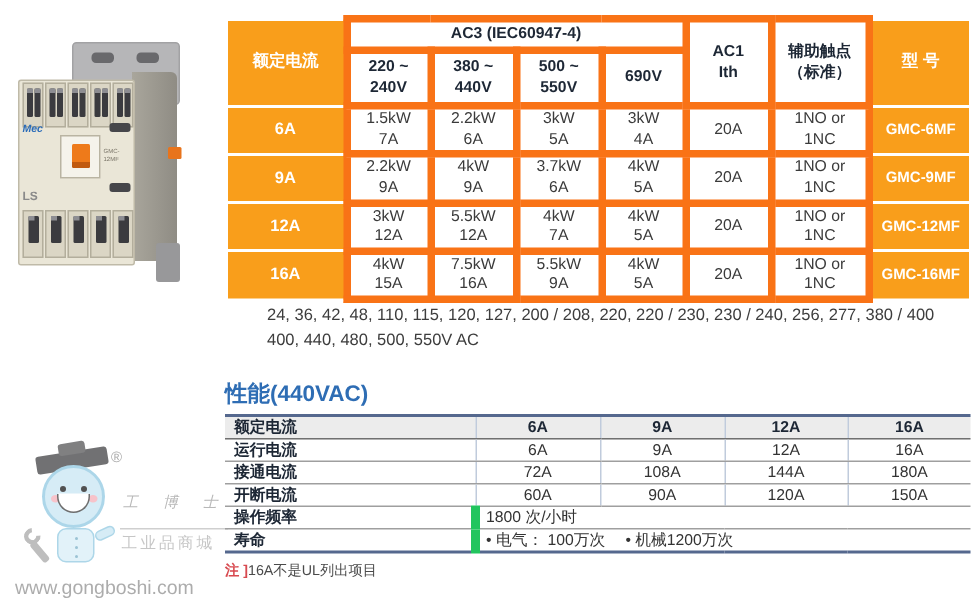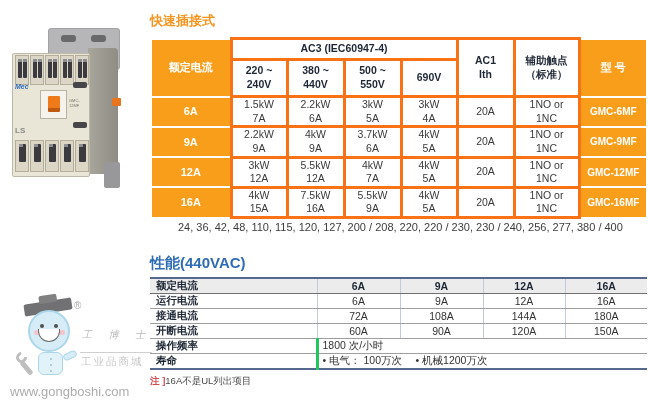--- a/index.html
+++ b/index.html
@@ -53,37 +53,37 @@
   .brand-zh { position:absolute; left:74px; top:34px; font-family:Liberation Serif, serif; font-style:italic; font-size:10px; color:#acacac; letter-spacing:7px; white-space:nowrap; }
   .brand-line { position:absolute; left:72px; top:58px; width:72px; border-top:1px solid #c7c7c7; }
   .brand-sub { position:absolute; left:73px; top:61px; font-size:10.5px; color:#bdbdbd; letter-spacing:2px; white-space:nowrap; }
   .brand-url { position:absolute; left:2px; top:90px; font-size:13px; color:#9e9e9e; white-space:nowrap; }
 
   
   .content { position:absolute; left:150px; top:10px; width:497px; }
   .plug-title { font-size:13px; font-weight:bold; color:#F7941D; margin:2px 0 7px 0; }
 
   table.t1 { border-collapse:collapse; width:496px; table-layout:fixed; }
-  .t1 td { border:3px solid #f97316; text-align:center; font-size:10.5px; color:#3a3a3a; padding:0; line-height:1.3; vertical-align:middle; }
+  .t1 td { border:5px solid #f97316; text-align:center; font-size:10.5px; color:#3a3a3a; padding:0; line-height:1.3; vertical-align:middle; }
   .t1 tr.hdr1 { height:21px; } .t1 tr.hdr2 { height:37px; } .t1 tr.data { height:29px; }
   .t1 .hb { font-weight:bold; color:#1d2735; }
   .t1 .oc { background:#F99E1B; border:2px solid #fff; color:#fff; font-weight:bold; font-size:11px; }
   .t1 .model-cell { font-size:10px; }
 
   .coil-title { font-size:11.5px; font-weight:bold; color:#00737A; margin:8px 0 3px 0; }
   .coil-line { font-size:11px; color:#3d3d3d; line-height:1.5;margin-left:28px; }
 
   .perf-title { font-size:15px; font-weight:bold; color:#2E6DB4; margin:18px 0 4px 0; }
 
   table.t2 { border-collapse:collapse; width:497px; table-layout:fixed; border-top:2px solid #55688e; border-bottom:2px solid #55688e; }
   .t2 td { font-size:10.5px; height:15px; padding:0 5px; border-bottom:1px solid #9f9f9f; color:#333; vertical-align:middle; }
   .t2 thead td { background:#ececec; font-weight:bold; color:#1d2735; border-bottom:1px solid #707070; }
   .t2 td.lbl { text-align:left; font-weight:bold; color:#1d2735; padding-left:6px; }
   .t2 td.val { text-align:center; border-left:1px solid #c0cbdc; }
-  .t2 td.spanv { text-align:left; border-left:3px solid #22c55e; padding-left:4px; }
+  .t2 td.spanv { text-align:left; border-left:6px solid #22c55e; padding-left:4px; }
   .t2 tr.last td { border-bottom:none; }
 
   .note { margin-top:5px; font-size:9.5px; color:#4a4a4a; }
   .note .mark { color:#D84A50; font-weight:bold; }
 </style>
 </head>
 <body>
 
 <div class="page">
 
@@ -165,21 +165,20 @@
     <div class="wrench-handle"></div>
     <span class="reg-mark">®</span>
     <span class="brand-zh">工 博 士</span>
     <div class="brand-line"></div>
     <span class="brand-sub">工业品商城</span>
     <span class="brand-url">www.gongboshi.com</span>
   </div>
 
   <div class="content">
 
-    <h2 class="plug-title">快速插接式</h2>
 
     <table class="t1">
       <colgroup>
         <col style="width:80px">
           <col style="width:56px">
           <col style="width:57px">
           <col style="width:57px">
         <col style="width:56px">
           <col style="width:57px">
           <col style="width:65px">
@@ -312,20 +311,21 @@
           <td>
               <div>1NO or</div>
               <div>1NC</div>
             </td>
           <td class="oc model-cell">GMC-16MF</td>
         </tr>
       </tbody>
     </table>
 
     <div class="coil-line">24, 36, 42, 48, 110, 115, 120, 127, 200 / 208, 220, 220 / 230, 230 / 240, 256, 277, 380 / 400</div>
+    <div class="coil-line">400, 440, 480, 500, 550V AC</div>
 
     <h3 class="perf-title">性能(440VAC)</h3>
 
     <table class="t2">
       <colgroup>
         <col style="width:167px">
           <col style="width:83px">
           <col style="width:83px">
           <col style="width:82px">
           <col style="width:82px">

